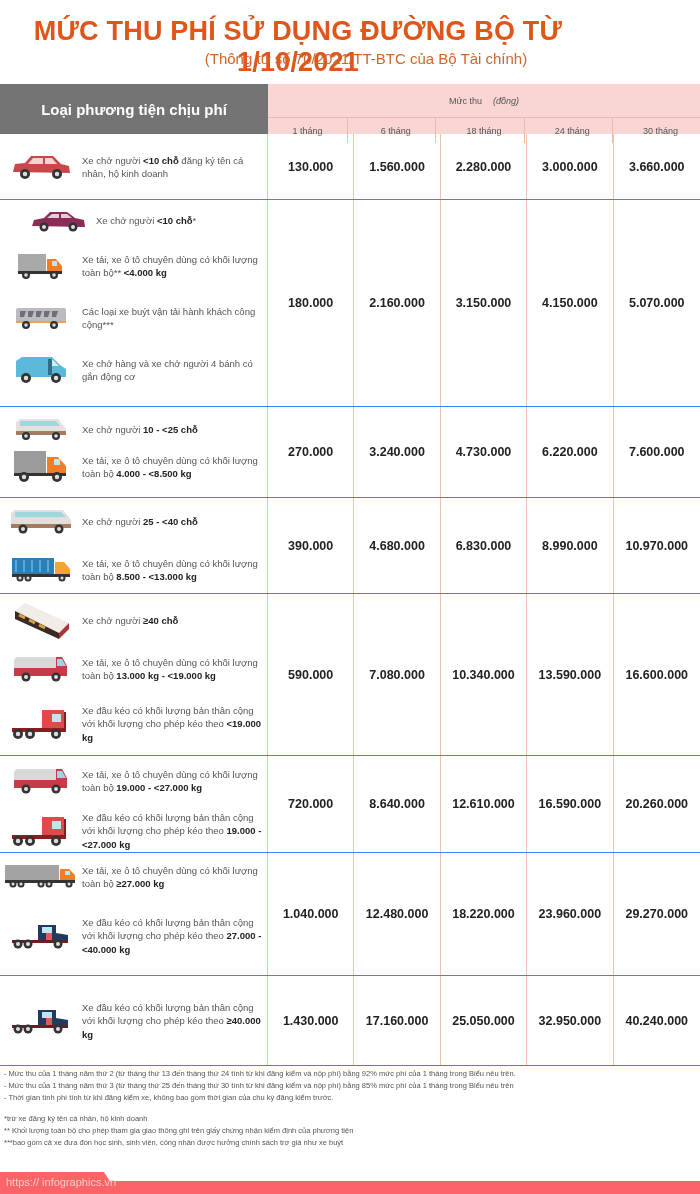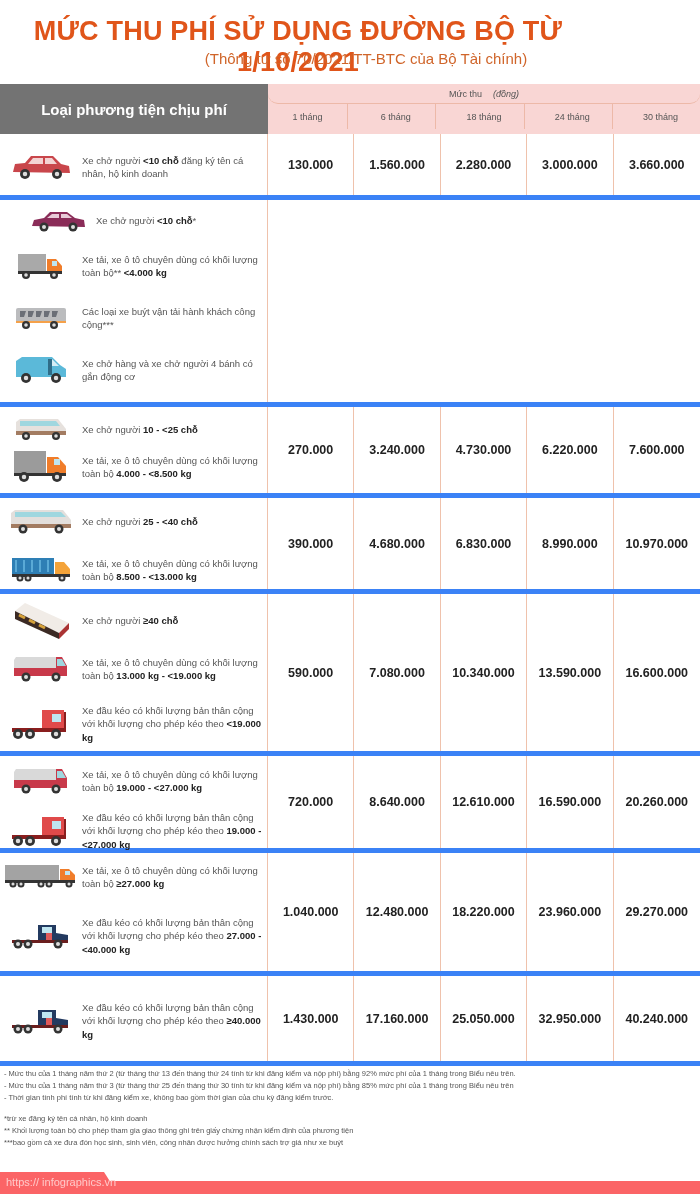--- a/index.html
+++ b/index.html
@@ -7,28 +7,28 @@
   body { font-family: "Liberation Sans", "DejaVu Sans", sans-serif; color: #333; position: relative; }
   .title { position: absolute; top: 16px; left: 0; width: 596px; text-align: center;
     font-family: "Liberation Sans", sans-serif; font-weight: bold; font-size: 27px; color: #e0551a; letter-spacing: 0.2px; }
   .subtitle { position: absolute; top: 50px; left: 0; width: 700px; text-align: center;
     font-size: 15px; color: #d0652a; padding-left: 32px; }
   .table { position: absolute; top: 84px; left: 0; width: 700px; }
   .hdr { position: relative; height: 50px; }
   .hdr-left { position: absolute; left: 0; top: 0; width: 268px; height: 50px; background: #737373;
     color: #fff; font-weight: bold; font-size: 15px; display: flex; align-items: center; justify-content: center; }
   .hdr-right { position: absolute; left: 268px; top: 0; width: 432px; height: 50px; background: #f9d6d4; }
-  .hdr-top { height: 20px; font-size: 9px; color: #555; display: flex; align-items: center; justify-content: center;
-    border-bottom: 1px solid #edb9a8; border-radius: 12px; }
+  .hdr-top { height: 34px; font-size: 9px; color: #555; display: flex; align-items: center; justify-content: center;
+    border-bottom: 1px solid #edb9a8; }
   .hdr-top i { margin-left: 11px; }
   .hdr-cols { display: flex; height: 25px; gap: 8px; }
   .hdr-cols div { flex: 1; display: flex; align-items: center; justify-content: center; font-size: 9px; color: #555;
     border-right: 1px solid #edb9a8; }
   .hdr-cols div:last-child { border-right: none; }
-  .row { position: relative; width: 700px; border-bottom: 5px solid #3b82f6; }
+  .row { position: relative; width: 700px; border-bottom: 1px solid #3b82f6; }
   .row-left { position: absolute; left: 0; top: 0; width: 268px; height: 100%; border-right: 1px solid #efc2ac; }
   .row-vals { position: absolute; left: 268px; top: 0; width: 432px; height: 100%; display: flex; }
   .row-vals div { width: 86.4px; display: flex; align-items: center; justify-content: center;
     font-weight: bold; font-size: 12.5px; color: #222; border-right: 1px solid #efc2ac; }
   .row-vals div:last-child { border-right: none; }
   .veh { position: absolute; left: 0; width: 268px; display: flex; align-items: center; }
   .veh .ic { width: 82px; display: flex; justify-content: center; align-items: center; }
   .veh .tx { font-size: 9.5px; color: #555; line-height: 13.5px; width: 186px; }
   .veh .tx b { color: #222; }
   .notes { position: absolute; top: 1068px; left: 4px; width: 690px; font-size: 7.5px; color: #555; line-height: 12px; }
@@ -140,20 +140,27 @@
                 <path d="M36 4 L40 4 L40 20 L36 20 Z" fill="#2f6d88"></path>
                 <circle cx="14" cy="23" r="5" fill="#333"></circle>
                 <circle cx="14" cy="23" r="2.25" fill="#ddd"></circle>
                 <circle cx="44" cy="23" r="5" fill="#333"></circle>
                 <circle cx="44" cy="23" r="2.25" fill="#ddd"></circle>
               </svg>
             </span>
             <span class="tx"><span>Xe chở hàng và xe chở người 4 bánh có gắn động cơ</span><b></b><span></span></span>
           </div>
         </div>
+        <div class="row-vals">
+          <div>180.000</div>
+          <div>2.160.000</div>
+          <div>3.150.000</div>
+          <div>4.150.000</div>
+          <div>5.070.000</div>
+        </div>
       </div>
       <div class="row" style="height: 91px;">
         <div class="row-left">
           <div class="veh" style="top: 3px; height: 40px;">
             <span class="ic">
               <svg width="54" height="26" viewBox="0 0 54 26">
                 <path d="M2 18 L2 5 L6 2 L44 2 L52 12 L52 18 Z" fill="#e6e1dd"></path>
                 <path d="M6 4 L42 4 L46 9 L6 9 Z" fill="#9fd7df"></path>
                 <rect x="2" y="14" width="50" height="4" fill="#a37c62"></rect>
                 <circle cx="12" cy="19" r="4" fill="#333"></circle>

